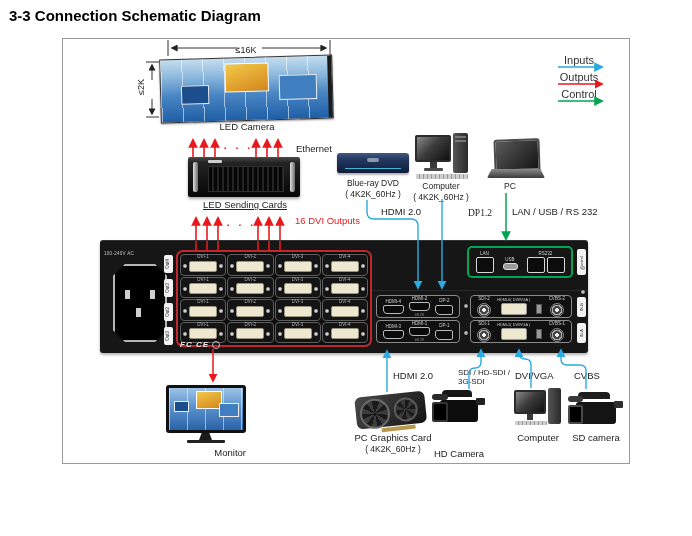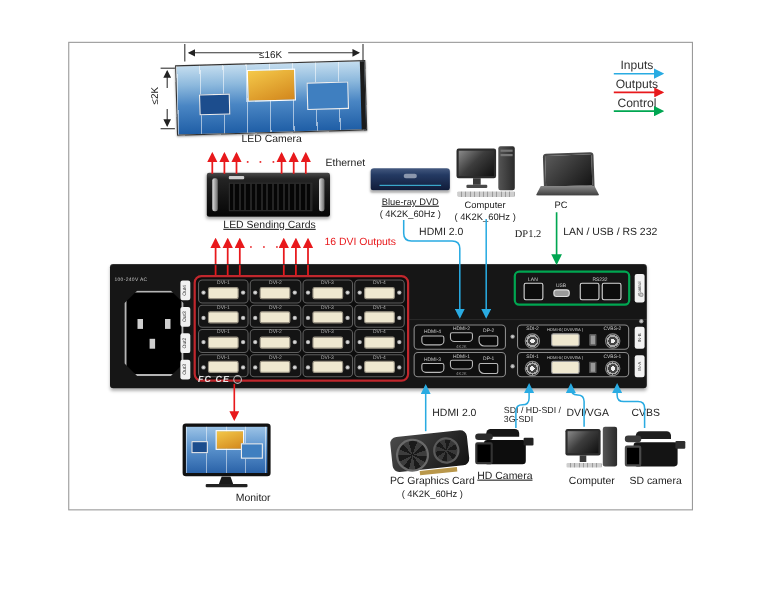--- a/index.html
+++ b/index.html
@@ -78,20 +78,21 @@
   .cap{font-size:11px;color:#111;white-space:pre;}
   .tab-r{position:absolute;width:9px;background:#f2f2f2;border-radius:2px;display:flex;align-items:center;justify-content:center;}
   .tab-r span{font-size:4px;color:#333;writing-mode:vertical-rl;transform:rotate(180deg);line-height:1;}
   .minispec{font-size:4px;color:#8d8d8d;}
 </style>
 </head>
 <body>
 
 <div class="stage">
 
+  <div class="abs ttl" style="left:9px;top:7px;">3-3 Connection Schematic Diagram</div>
 
   <div class="abs frame" style="left:62px;top:38px;width:566px;height:424px;"></div>
 
   <svg class="abs" style="left:0;top:0;z-index:5;pointer-events:none;" width="692" height="536">
     <defs>
       <marker id="aB" viewBox="0 0 10 10" refX="8" refY="5" markerWidth="6.5" markerHeight="6.5" orient="auto">
           <path d="M0,0 L10,5 L0,10 z" fill="#29ABE2"></path>
         </marker>
       <marker id="aR" viewBox="0 0 10 10" refX="8" refY="5" markerWidth="6" markerHeight="6" orient="auto">
           <path d="M0,0 L10,5 L0,10 z" fill="#E8191C"></path>
@@ -182,21 +183,21 @@
     <div class="abs" style="left:20px;top:3px;width:14px;height:3px;background:#cfcfcf;border-radius:1px;"></div>
   </div>
   <div class="abs lbl ctr" style="left:184px;top:199px;width:122px;text-decoration:underline;">LED Sending Cards</div>
   <div class="abs dots" style="left:227px;top:222px;">▪ ▪ ▪</div>
   <div class="abs lbl red" style="left:295px;top:215px;">16 DVI Outputs</div>
 
   <div class="abs" style="left:337px;top:153px;width:72px;height:20px;border-radius:3px 3px 2px 2px;background:linear-gradient(180deg,#44597f 0%,#243a63 30%,#101b38 100%);box-shadow:0 2px 2px rgba(0,0,0,.3);">
     <div class="abs" style="left:8px;bottom:4px;width:56px;height:1px;background:#3fb6d8;"></div>
     <div class="abs" style="left:30px;top:5px;width:12px;height:4px;border-radius:2px;background:#8b97ad;"></div>
   </div>
-  <div class="abs lbl8 ctr" style="left:332px;top:178px;width:82px;text-decoration:underline;">Blue-ray DVD</div>
+  <div class="abs lbl8 ctr" style="left:332px;top:178px;width:82px;">Blue-ray DVD</div>
   <div class="abs lbl8 ctr" style="left:332px;top:189px;width:82px;">( 4K2K_60Hz )</div>
 
   <div class="abs" style="left:415px;top:135px;width:36px;height:27px;background:#2b2b2b;border-radius:2px;padding:2px;box-sizing:border-box;">
     <div class="screen" style="width:100%;height:100%;"></div>
   </div>
   <div class="abs" style="left:430px;top:162px;width:7px;height:6px;background:#3a3a3a;"></div>
   <div class="abs" style="left:424px;top:168px;width:19px;height:3px;background:#4a4a4a;border-radius:1px;"></div>
   <div class="abs" style="left:453px;top:133px;width:15px;height:40px;background:linear-gradient(90deg,#555,#2a2a2a);border-radius:2px;">
     <div style="margin:3px 2px 0;height:2px;background:#777;"></div>
     <div style="margin:2px 2px 0;height:2px;background:#777;"></div>
@@ -464,21 +465,21 @@
   <div class="abs lbl ctr" style="left:345px;top:432px;width:96px;">PC Graphics Card</div>
   <div class="abs lbl8 ctr" style="left:345px;top:444px;width:96px;">( 4K2K_60Hz )</div>
 
   <div class="abs" style="left:432px;top:388px;width:54px;height:44px;">
     <div class="abs" style="left:10px;top:2px;width:30px;height:7px;background:#161616;border-radius:4px 4px 0 0;"></div>
     <div class="abs" style="left:0px;top:6px;width:16px;height:6px;background:#2a2a2a;border-radius:3px;"></div>
     <div class="abs" style="left:8px;top:12px;width:38px;height:22px;background:#0d0d0d;border-radius:3px;"></div>
     <div class="abs" style="left:0px;top:14px;width:12px;height:16px;background:#000;border:2px solid #333;border-radius:2px;"></div>
     <div class="abs" style="left:44px;top:10px;width:9px;height:7px;background:#222;border-radius:1px;"></div>
   </div>
-  <div class="abs lbl ctr" style="left:430px;top:427px;width:58px;text-decoration:underline;">HD Camera</div>
+  <div class="abs lbl ctr" style="left:430px;top:448px;width:58px;">HD Camera</div>
 
   <div class="abs" style="left:514px;top:390px;width:32px;height:24px;background:#2b2b2b;border-radius:2px;padding:2px;box-sizing:border-box;">
     <div class="screen" style="width:100%;height:100%;"></div>
   </div>
   <div class="abs" style="left:548px;top:388px;width:13px;height:36px;background:linear-gradient(90deg,#555,#2a2a2a);border-radius:2px;"></div>
   <div class="abs" style="left:527px;top:414px;width:6px;height:6px;background:#3a3a3a;"></div>
   <div class="abs" style="left:515px;top:421px;width:32px;height:4px;background:repeating-linear-gradient(90deg,#cfcfcf 0 3px,#9a9a9a 3px 4px);border-radius:1px;"></div>
   <div class="abs lbl ctr" style="left:510px;top:432px;width:56px;">Computer</div>
 
   <div class="abs" style="left:566px;top:390px;width:58px;height:42px;">

